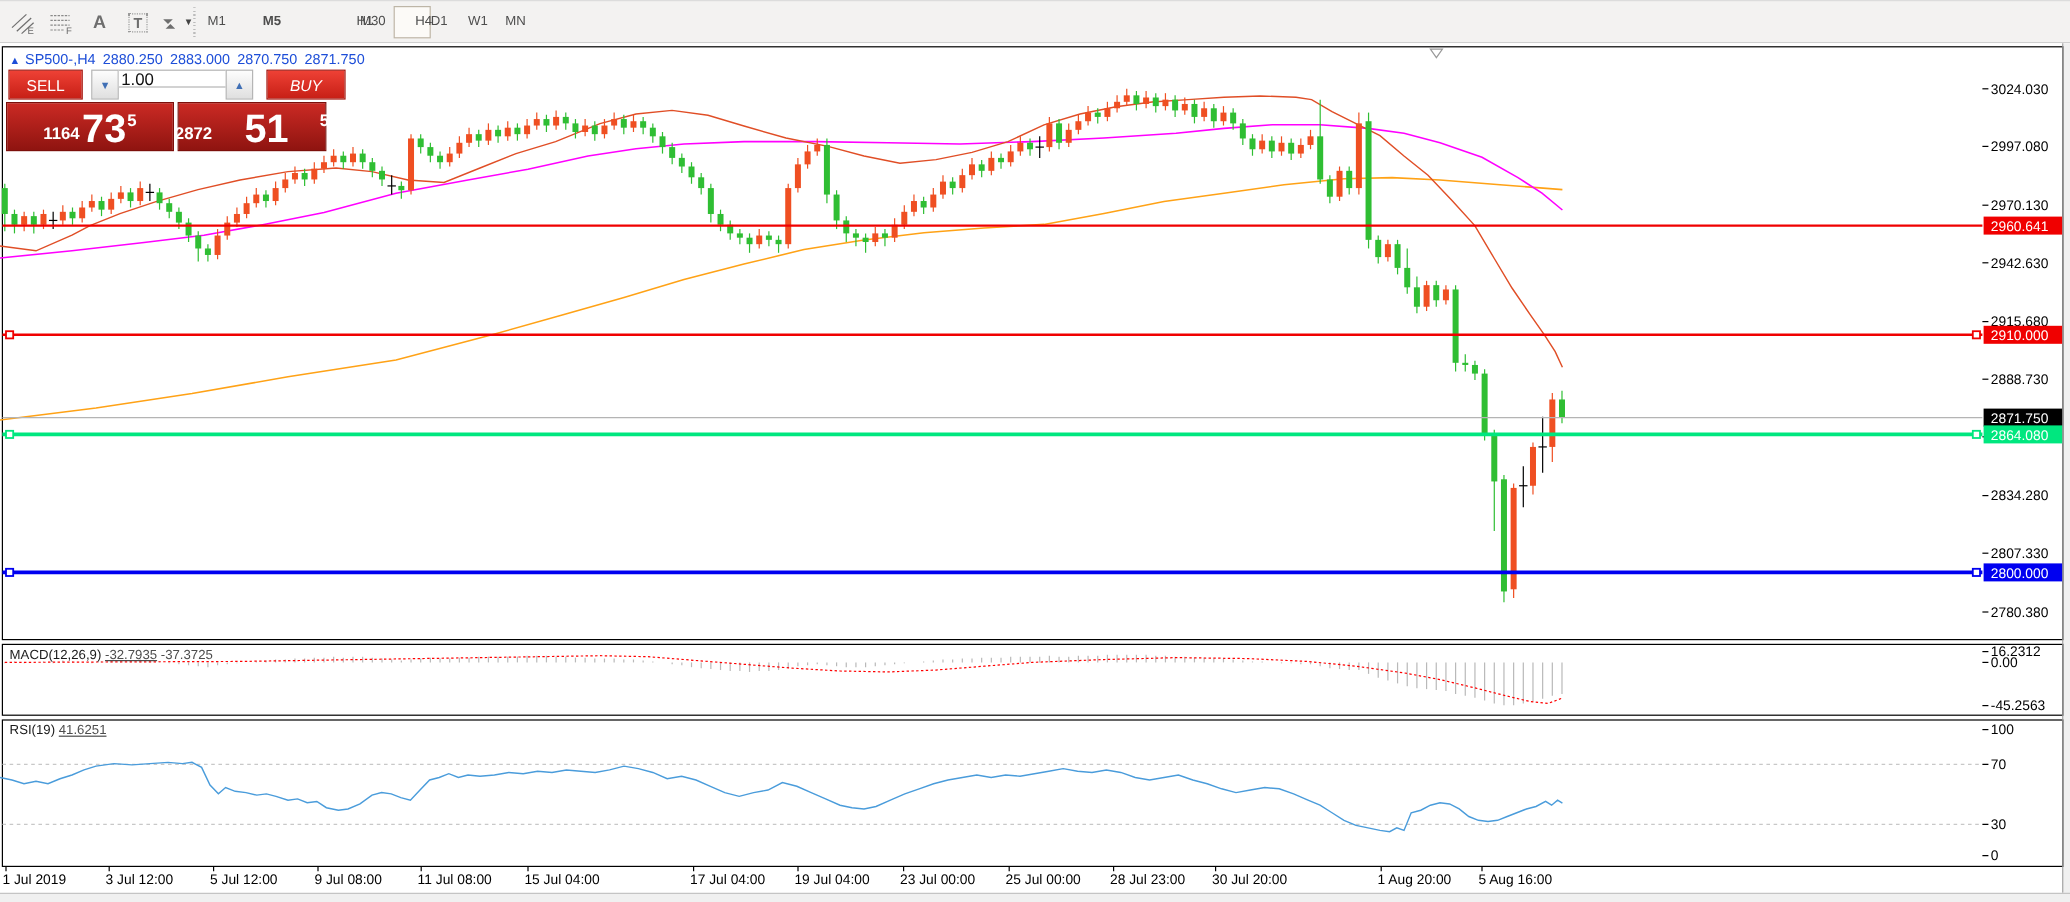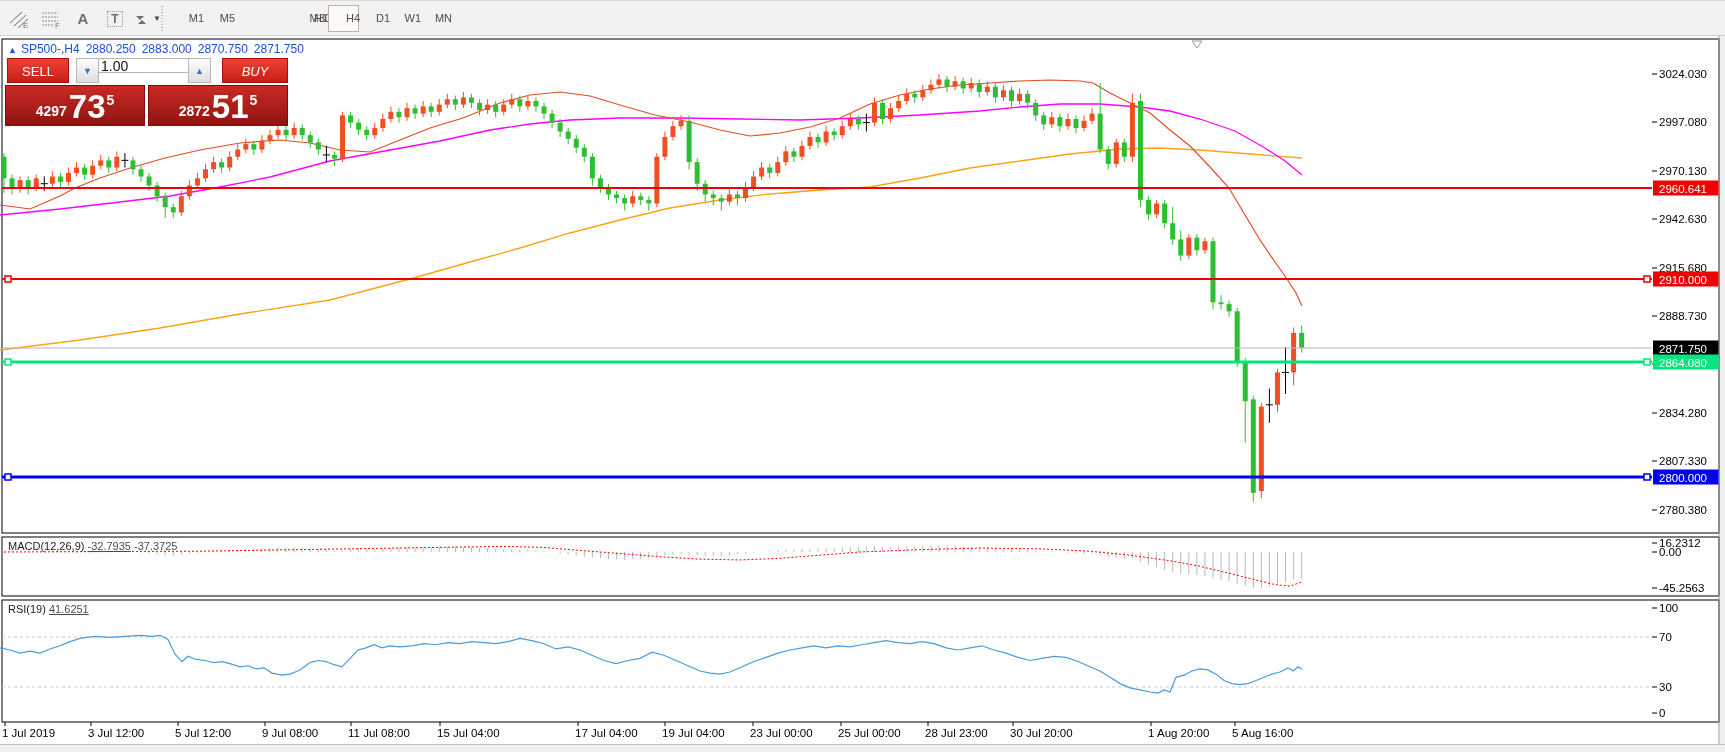--- a/index.html
+++ b/index.html
@@ -5,21 +5,21 @@
   html,body{margin:0;padding:0;background:#e8e8e8;}
   #app{position:relative;width:1725px;height:752px;background:#fff;overflow:hidden;
        font-family:"Liberation Sans","DejaVu Sans",sans-serif;}
   
   #toolbar{position:absolute;left:0;top:0;width:1725px;height:36px;background:#f3f2f1;
            border-top:1px solid #dcdcdc;border-bottom:1px solid #cfcfcf;box-sizing:border-box;}
   .toolbtn{position:absolute;top:4px;width:30px;height:27px;display:flex;align-items:center;
            justify-content:center;color:#6e6e6e;font-size:15px;cursor:pointer;}
   .grip{position:absolute;left:161px;top:5px;width:4px;height:25px;
         background-image:repeating-linear-gradient(#bbb 0 1px,transparent 1px 3px);width:2px;}
-  .tf{position:absolute;top:4px;height:27px;width:31px;line-height:27px;text-align:right;
+  .tf{position:absolute;top:4px;height:27px;width:31px;line-height:27px;text-align:left;
       font-size:11px;color:#4d4d4d;cursor:pointer;}
   .tf.active{background:#fcfaf7;border:1px solid #bdb5a6;box-sizing:border-box;line-height:25px;padding-left:17px;}
   .caret{font-size:8px;color:#444;margin-left:2px;}
   
   #symhdr{position:absolute;left:8px;top:42px;font-size:12px;color:#1d4ed8;z-index:30;}
   #symhdr span{margin-right:6px;}
   #symhdr .tri{font-size:9px;margin-right:4px;}
   
   #tradepanel{position:absolute;left:5px;top:58px;width:283px;z-index:40;}
   .tp-row1{position:relative;height:25px;}
@@ -30,21 +30,21 @@
   .tp-spin{position:absolute;left:71px;top:0;height:25px;width:137px;display:flex;}
   .spin-btn{width:23px;height:25px;background:linear-gradient(#fdfdfd,#dfdfdf);border:1px solid #b5b5b5;
      box-sizing:border-box;color:#3f6fb5;font-size:9px;text-align:center;line-height:24px;cursor:pointer;}
   .spin-input{width:89px;height:15px;border:1px solid #b5b5b5;border-left:none;border-right:none;
      box-sizing:border-box;font-size:14px;text-align:left;padding-right:8px;
      font-family:"Liberation Sans",sans-serif;color:#111;}
   .tp-row2{position:relative;height:41px;margin-top:2px;}
   .bigprice{position:absolute;top:0;height:41px;color:#fff;cursor:pointer;
      background:linear-gradient(#cb2a24,#8f1410);border:1px solid #7c0f0b;box-sizing:border-box;
      display:flex;align-items:flex-end;justify-content:center;padding-bottom:3px;}
-  .bp-sell{left:0;width:140px;} .bp-buy{left:143px;width:140px;}
+  .bp-sell{left:0;width:140px;} .bp-buy{left:143px;width:124px;gap:25px;}
   .bp-small{font-size:14px;font-weight:bold;margin:0 2px 3px 0;}
   .bp-big{font-size:33px;font-weight:bold;line-height:30px;}
   .bp-sup{font-size:14px;font-weight:bold;margin:0 0 14px 1px;}
   
   .indlabel{position:absolute;font-size:11px;color:#1a1a1a;z-index:30;}
   .indlabel .v1{color:#4d4d4d;text-decoration:underline;} .indlabel .v2{color:#4d4d4d;}
   svg text{font-family:"Liberation Sans","DejaVu Sans",sans-serif;}
 </style>
 </head>
 <body>
@@ -78,21 +78,21 @@
     <div class="toolbtn" style="left:130px;width:34px">
       <svg width="18" height="18">
         <path d="M5 8 L9 4 L9 12 Z" fill="#6e6e6e" transform="rotate(-90 7 8)"></path>
         <path d="M9 10 L13 14 L5 14 Z" fill="#6e6e6e"></path>
       </svg>
       <span class="caret">▼</span>
     </div>
     <div class="grip"></div>
     <div id="tfbar">
         <div class="tf" style="left: 173px;">M1</div>
-        <div class="tf" style="left: 204px;">M5</div>
+        <div class="tf" style="left: 219px; font-weight: bold;">M5</div>
         <div class="tf" style="left: 237px; margin-top: 34px;">M15</div>
         <div class="tf" style="left: 266px; margin-left: 34px;">M30</div>
         <div class="tf" style="left: 297px;">H1</div>
         <div class="tf active" style="left: 328px;">H4</div>
         <div class="tf" style="left: 359px;">D1</div>
         <div class="tf" style="left: 390px;">W1</div>
         <div class="tf" style="left: 421px;">MN</div>
       </div>
   </div>
 
@@ -697,21 +697,21 @@
       <div class="tp-sell">SELL</div>
       <div class="tp-spin">
         <div class="spin-btn">▼</div>
         <input class="spin-input" value="1.00" style="">
         <div class="spin-btn">▲</div>
       </div>
       <div class="tp-buy">BUY</div>
     </div>
     <div class="tp-row2">
       <div class="bigprice bp-sell">
-        <span class="bp-small">4297</span>
+        <span class="bp-small">1164</span>
         <span class="bp-big">73</span>
         <span class="bp-sup">5</span>
       </div>
       <div class="bigprice bp-buy">
         <span class="bp-small">2872</span>
         <span class="bp-big">51</span>
         <span class="bp-sup">5</span>
       </div>
     </div>
   </div>

